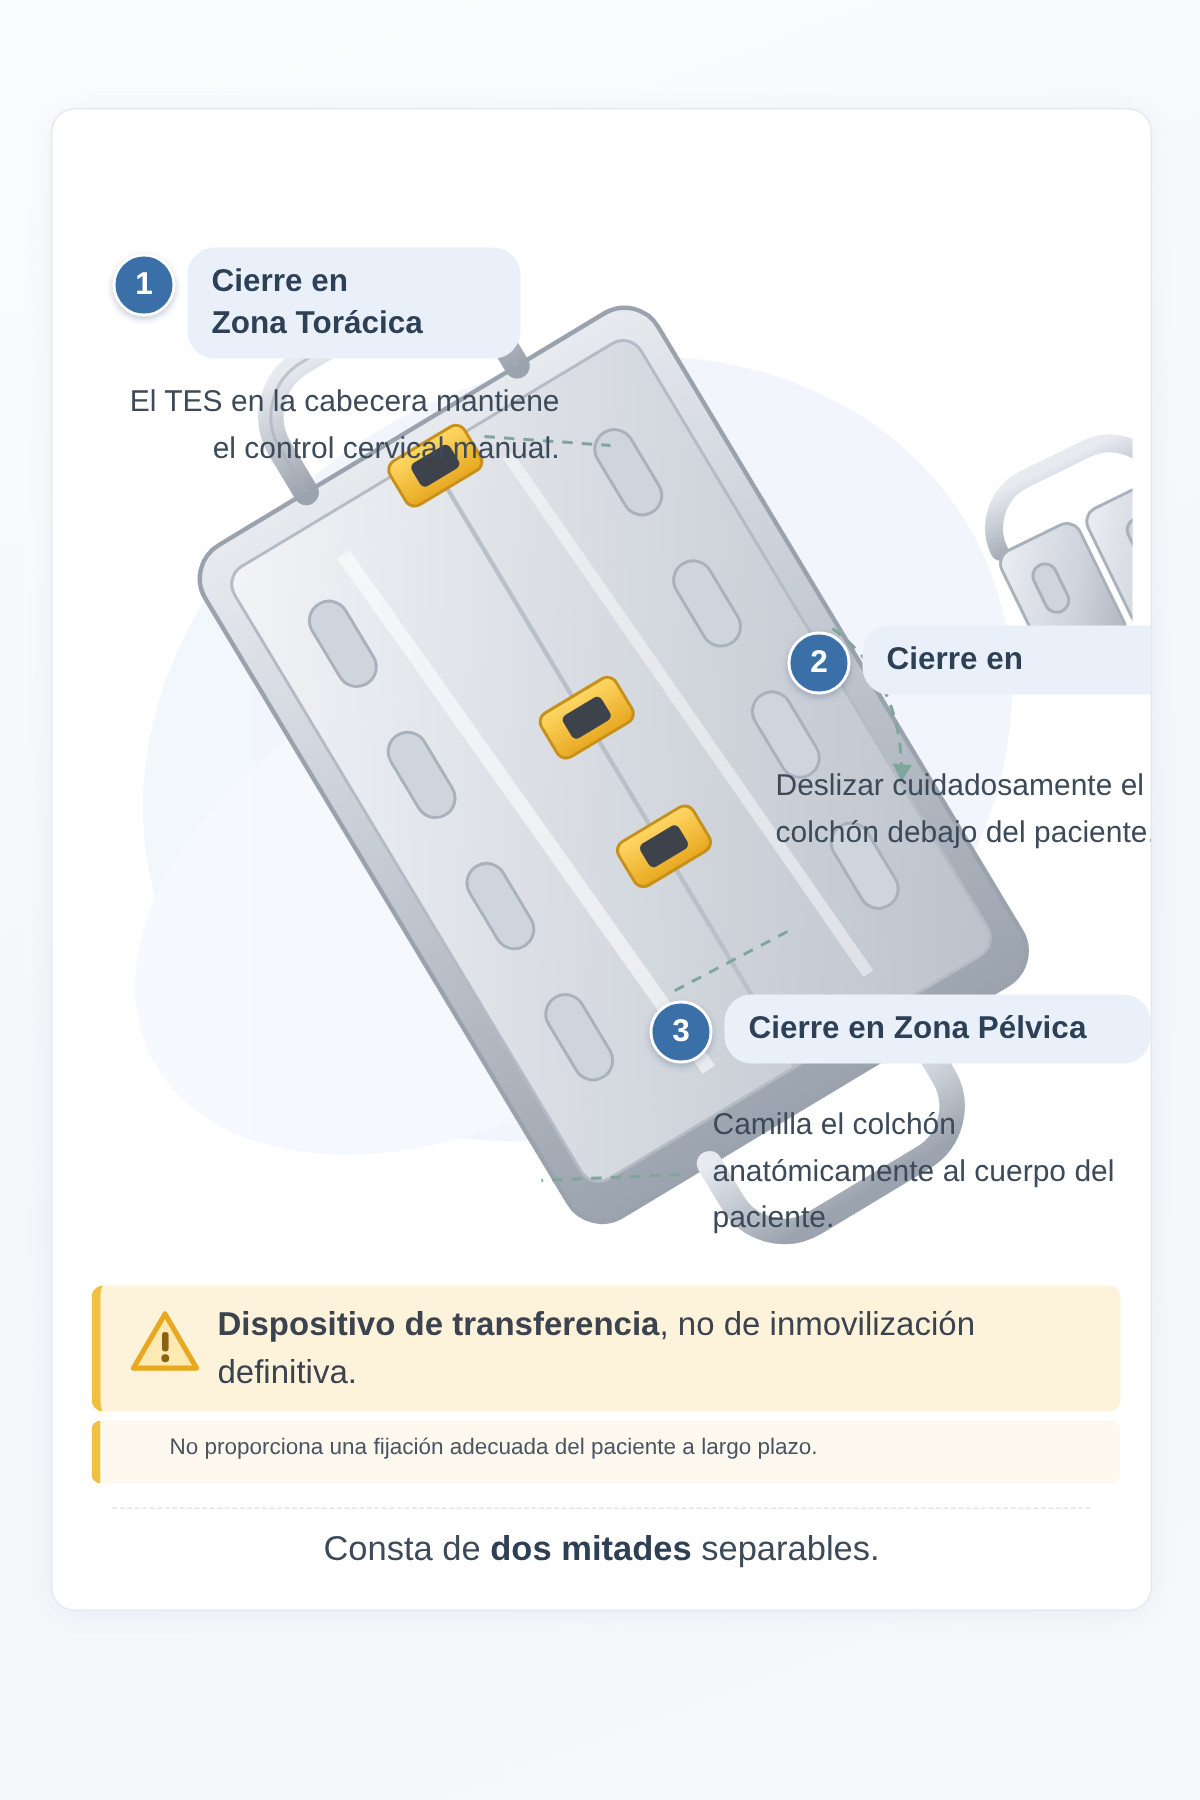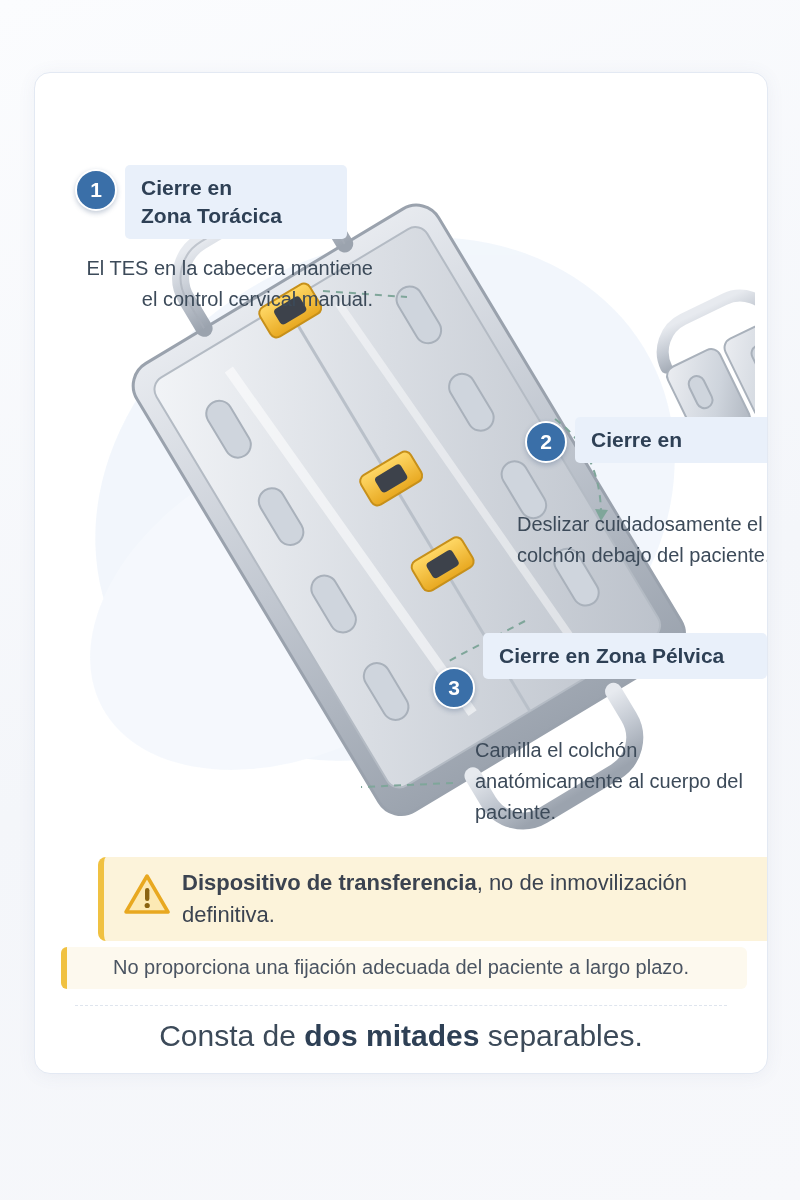--- a/index.html
+++ b/index.html
@@ -81,21 +81,21 @@
     font-size: 21px;
     font-weight: bold;
     line-height: 38px;
     text-align: center;
     box-shadow: 0 2px 5px rgba(40, 70, 110, 0.28);
     border: 2px solid #ffffff;
   }
   .pill {
     position: absolute;
     background: #e9f0fa;
-    border-radius: 5px;
+    border-radius: 18px;
     color: #2e4055;
     font-size: 21px;
     font-weight: bold;
     line-height: 28px;
     padding: 9px 16px 9px 16px;
   }
   .body-text {
     position: absolute;
     font-size: 20px;
     line-height: 31px;
@@ -107,34 +107,33 @@
   #step1-pill  { left: 90px;  top: 92px; width: 190px; }
   #step1-text  { left: 48px;  top: 180px; width: 290px; text-align: right; }
 
   
   #step2-badge { left: 490px; top: 348px; }
   #step2-pill  { left: 540px; top: 344px; width: 175px; }
   #step2-text  { left: 482px; top: 436px; width: 256px; }
 
   
   #step3-badge { left: 398px; top: 594px; }
-  #step3-pill  { left: 448px; top: 560px; width: 252px; }
+  #step3-pill  { left: 448px; top: 590px; width: 252px; }
   #step3-text  { left: 440px; top: 662px; width: 282px; }
 
   
   .warn {
     position: absolute;
     left: 26px;
     top: 784px;
     width: 680px;
     height: 84px;
     background: #fcf3da;
     border-left: 6px solid #f0c141;
     border-radius: 8px;
-    margin-left: 37px;
   }
   .warn-icon {
     position: absolute;
     left: 20px;
     top: 16px;
   }
   .warn-text {
     position: absolute;
     left: 78px;
     top: 10px;
@@ -152,38 +151,38 @@
     width: 680px;
     height: 42px;
     background: #fdf9ee;
     border-left: 6px solid #f0c141;
     border-radius: 6px;
   }
   .sub-note span {
     position: absolute;
     left: 46px;
     top: 9px;
-    font-size: 20px;
+    font-size: 15px;
     color: #4a5462;
   }
 
   .divider {
     position: absolute;
     left: 40px;
     top: 932px;
     width: 652px;
     border-top: 1px dashed #dfe5ee;
   }
   .footer-line {
     position: absolute;
     left: 0;
     top: 946px;
     width: 732px;
     text-align: center;
-    font-size: 30px;
+    font-size: 23px;
     color: #3c4a59;
   }
   .footer-line b { font-weight: bold; color: #2e4055; }
 </style>
 </head>
 <body>
 
 <div class="page">
   <div class="card">
 

